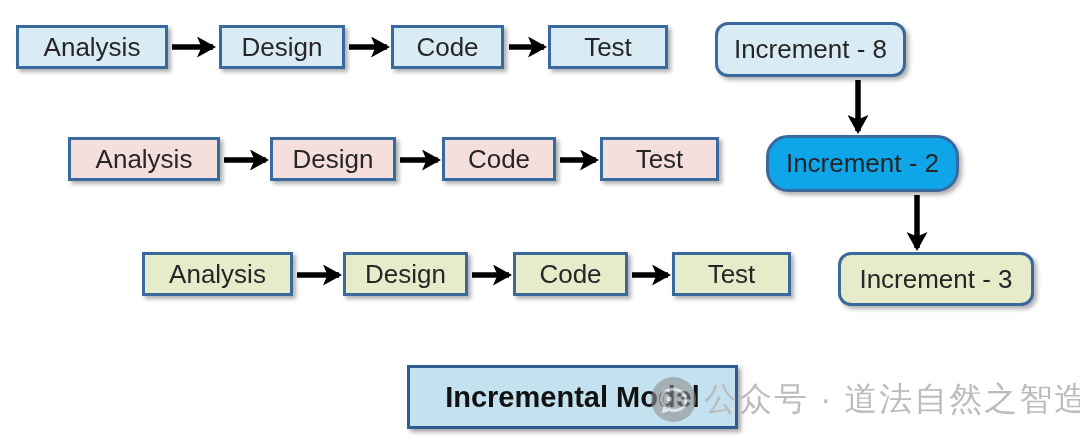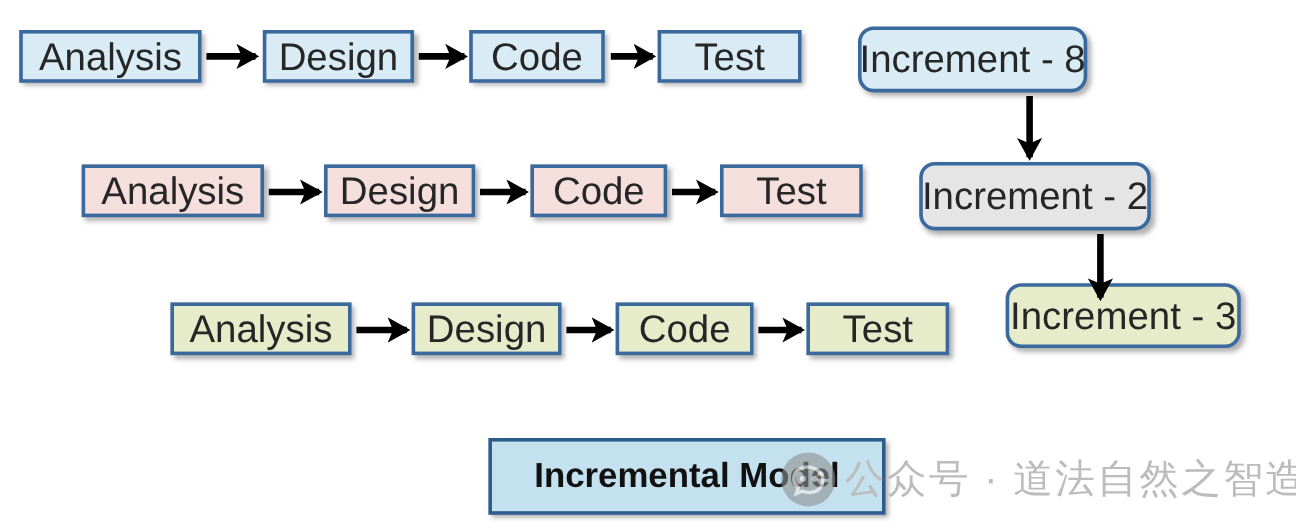--- a/index.html
+++ b/index.html
@@ -9,21 +9,21 @@
     background:#ffffff;
     overflow:hidden;
     font-family:"Liberation Sans","DejaVu Sans",sans-serif;
   }
   
   .box{
     position:absolute;
     box-sizing:border-box;
     border:3px solid #3a699e;
     color:#262626;
-    font-size:32px;
+    font-size:26px;
     text-align:left;
     box-shadow:3px 3px 4px rgba(80,80,80,.45);
     background:#ffffff;
     display:flex;align-items:center;justify-content:center;
     white-space:nowrap;
   }
   .step{height:44px;}
   .inc{border-radius:13px;}
   
   .r1a{left:16px;top:25px;width:152px;}
@@ -36,21 +36,21 @@
   .r2c{left:442px;top:137px;width:114px;}
   .r2t{left:600px;top:137px;width:119px;}
   
   .r3a{left:142px;top:252px;width:151px;}
   .r3d{left:343px;top:252px;width:125px;}
   .r3c{left:513px;top:252px;width:115px;}
   .r3t{left:672px;top:252px;width:119px;}
   
   .inc1{left:715px;top:22px;width:191px;height:55px;}
   .inc2{left:766px;top:135px;width:193px;height:57px;}
-  .inc3{left:838px;top:236px;width:196px;height:54px;}
+  .inc3{left:838px;top:252px;width:196px;height:54px;}
   
   .arrows{position:absolute;left:0;top:0;width:1080px;height:443px;pointer-events:none;}
   
   .title-box{
     position:absolute;left:407px;top:365px;width:331px;height:64px;
     box-sizing:border-box;
     background:#c3e1ef;
     border:3px solid #2e5c8c;
     box-shadow:3px 3px 4px rgba(80,80,80,.5);
     display:flex;align-items:center;justify-content:center;
@@ -73,21 +73,21 @@
   <div class="box step r1a" style="background-color: rgb(217, 236, 245);">Analysis</div>
   <div class="box step r1d" style="background-color: rgb(217, 236, 245);">Design</div>
   <div class="box step r1c" style="background-color: rgb(217, 236, 245);">Code</div>
   <div class="box step r1t" style="background-color: rgb(217, 236, 245);">Test</div>
   <div class="box inc inc1" style="background-color: rgb(217, 236, 245);">Increment - 8</div>
 
   <div class="box step r2a" style="background-color: rgb(245, 223, 221);">Analysis</div>
   <div class="box step r2d" style="background-color: rgb(245, 223, 221);">Design</div>
   <div class="box step r2c" style="background-color: rgb(245, 223, 221);">Code</div>
   <div class="box step r2t" style="background-color: rgb(245, 223, 221);">Test</div>
-  <div class="box inc inc2" style="background-color: #e5e5e5;">Increment - 2</div>
+  <div class="box inc inc2" style="background-color: #0ea5e9; border-radius: 22px;">Increment - 2</div>
 
   <div class="box step r3a" style="background-color: rgb(230, 236, 202);">Analysis</div>
   <div class="box step r3d" style="background-color: rgb(230, 236, 202);">Design</div>
   <div class="box step r3c" style="background-color: rgb(230, 236, 202);">Code</div>
   <div class="box step r3t" style="background-color: rgb(230, 236, 202);">Test</div>
   <div class="box inc inc3" style="background-color: rgb(230, 236, 202);">Increment - 3</div>
 
   <svg class="arrows" width="1080" height="443" viewBox="0 0 1080 443">
     <defs>
       <marker id="ah" markerUnits="userSpaceOnUse" markerWidth="19" markerHeight="21" refX="16" refY="10.5" orient="auto">

